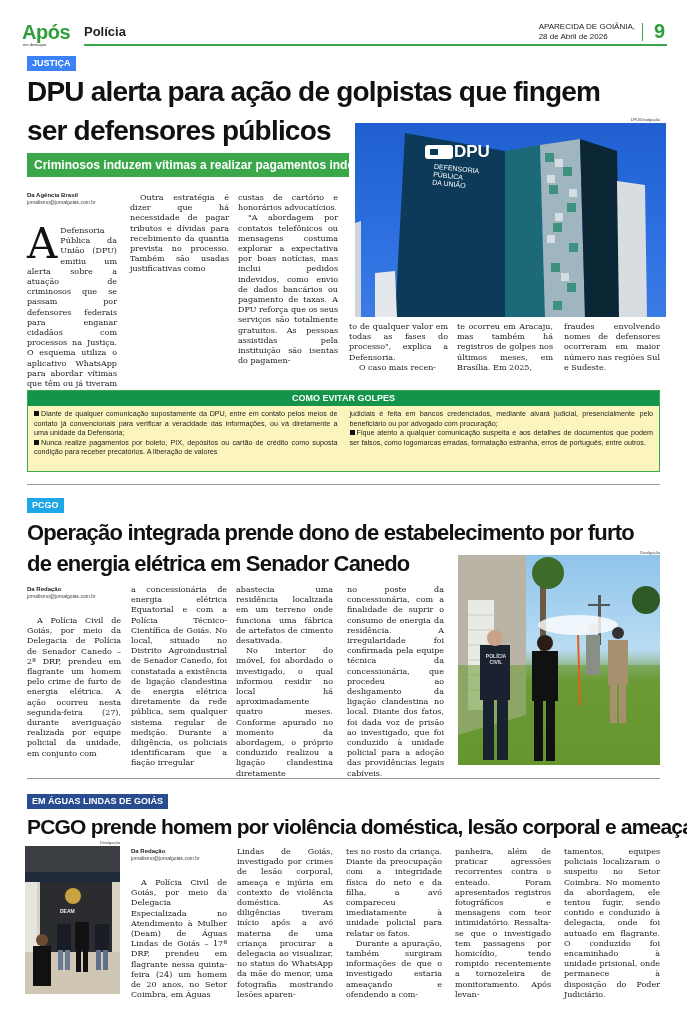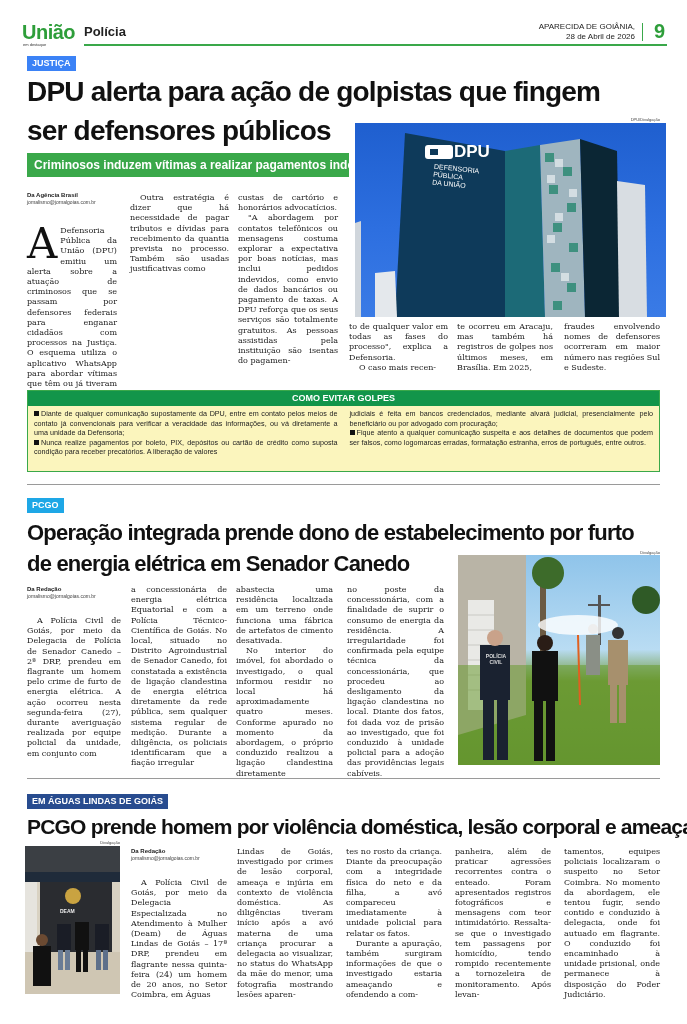--- a/index.html
+++ b/index.html
@@ -7,21 +7,21 @@
   body { position: relative; font-family: "DejaVu Serif", serif; color: #1a1a1a; }
   .cond { font-family: "Liberation Sans", sans-serif; }
   .abs { position: absolute; }
 
   
   .masthead { left: 22px; top: 20px; width: 645px; height: 30px; }
   .logo { position: absolute; left: 0; top: 2px; font-family: "Liberation Sans", sans-serif; font-weight: bold; font-size: 20px; color: #2e9e3a; letter-spacing: -0.5px; line-height: 20px; }
   .logo-sub { position: absolute; left: 1px; top: 22px; font-family: "Liberation Sans", sans-serif; font-size: 4px; color: #333; }
   .section-name { position: absolute; left: 62px; top: 4px; font-family: "Liberation Sans", sans-serif; font-weight: bold; font-size: 13px; color: #222; }
   .masthead-line { position: absolute; left: 62px; top: 24px; width: 583px; height: 2px; background: #3aa84a; }
-  .dateline { position: absolute; right: 32px; top: 2px; text-align: right; font-family: "Liberation Sans", sans-serif; font-size: 8px; line-height: 10px; color: #222; }
+  .dateline { position: absolute; right: 32px; top: 2px; font-family: "Liberation Sans", sans-serif; font-size: 8px; line-height: 10px; color: #222; }
   .page-sep { position: absolute; right: 24px; top: 3px; width: 1px; height: 18px; background: #3aa84a; }
   .page-num { position: absolute; right: 2px; top: 0px; font-family: "Liberation Sans", sans-serif; font-weight: bold; font-size: 20px; color: #2e9e3a; }
 
   .tag { font-family: "Liberation Sans", sans-serif; font-weight: bold; font-size: 9px; color: #fff; padding: 2px 5px; line-height: 11px; }
   .tag-green { background: #3b82f6; }
   .tag-blue { background: #1ea7e6; }
   .tag-navy { background: #284c8f; }
 
   .headline { font-family: "Liberation Sans", sans-serif; font-weight: bold; color: #111; letter-spacing: -0.8px; }
   .h1 { font-size: 28px; line-height: 36px; }
@@ -49,21 +49,21 @@
   .box-col { flex: 1; font-family: "Liberation Sans", sans-serif; font-size: 7.2px; line-height: 9.6px; color: #222; text-align: justify; }
   .bullet { display: inline-block; width: 5px; height: 5px; background: #111; margin-right: 2px; vertical-align: 0; }
 
   
   .photo { overflow: hidden; }
 </style>
 </head>
 <body>
 
 <div class="abs masthead">
-  <div class="logo">União</div>
+  <div class="logo">Após</div>
   <div class="logo-sub">em destaque</div>
   <div class="section-name">Polícia</div>
   <div class="masthead-line"></div>
   <div class="dateline">
     <div>APARECIDA DE GOIÂNIA,</div>
     <div>28 de Abril de 2026</div>
   </div>
   <div class="page-sep"></div>
   <div class="page-num">9</div>
 </div>

